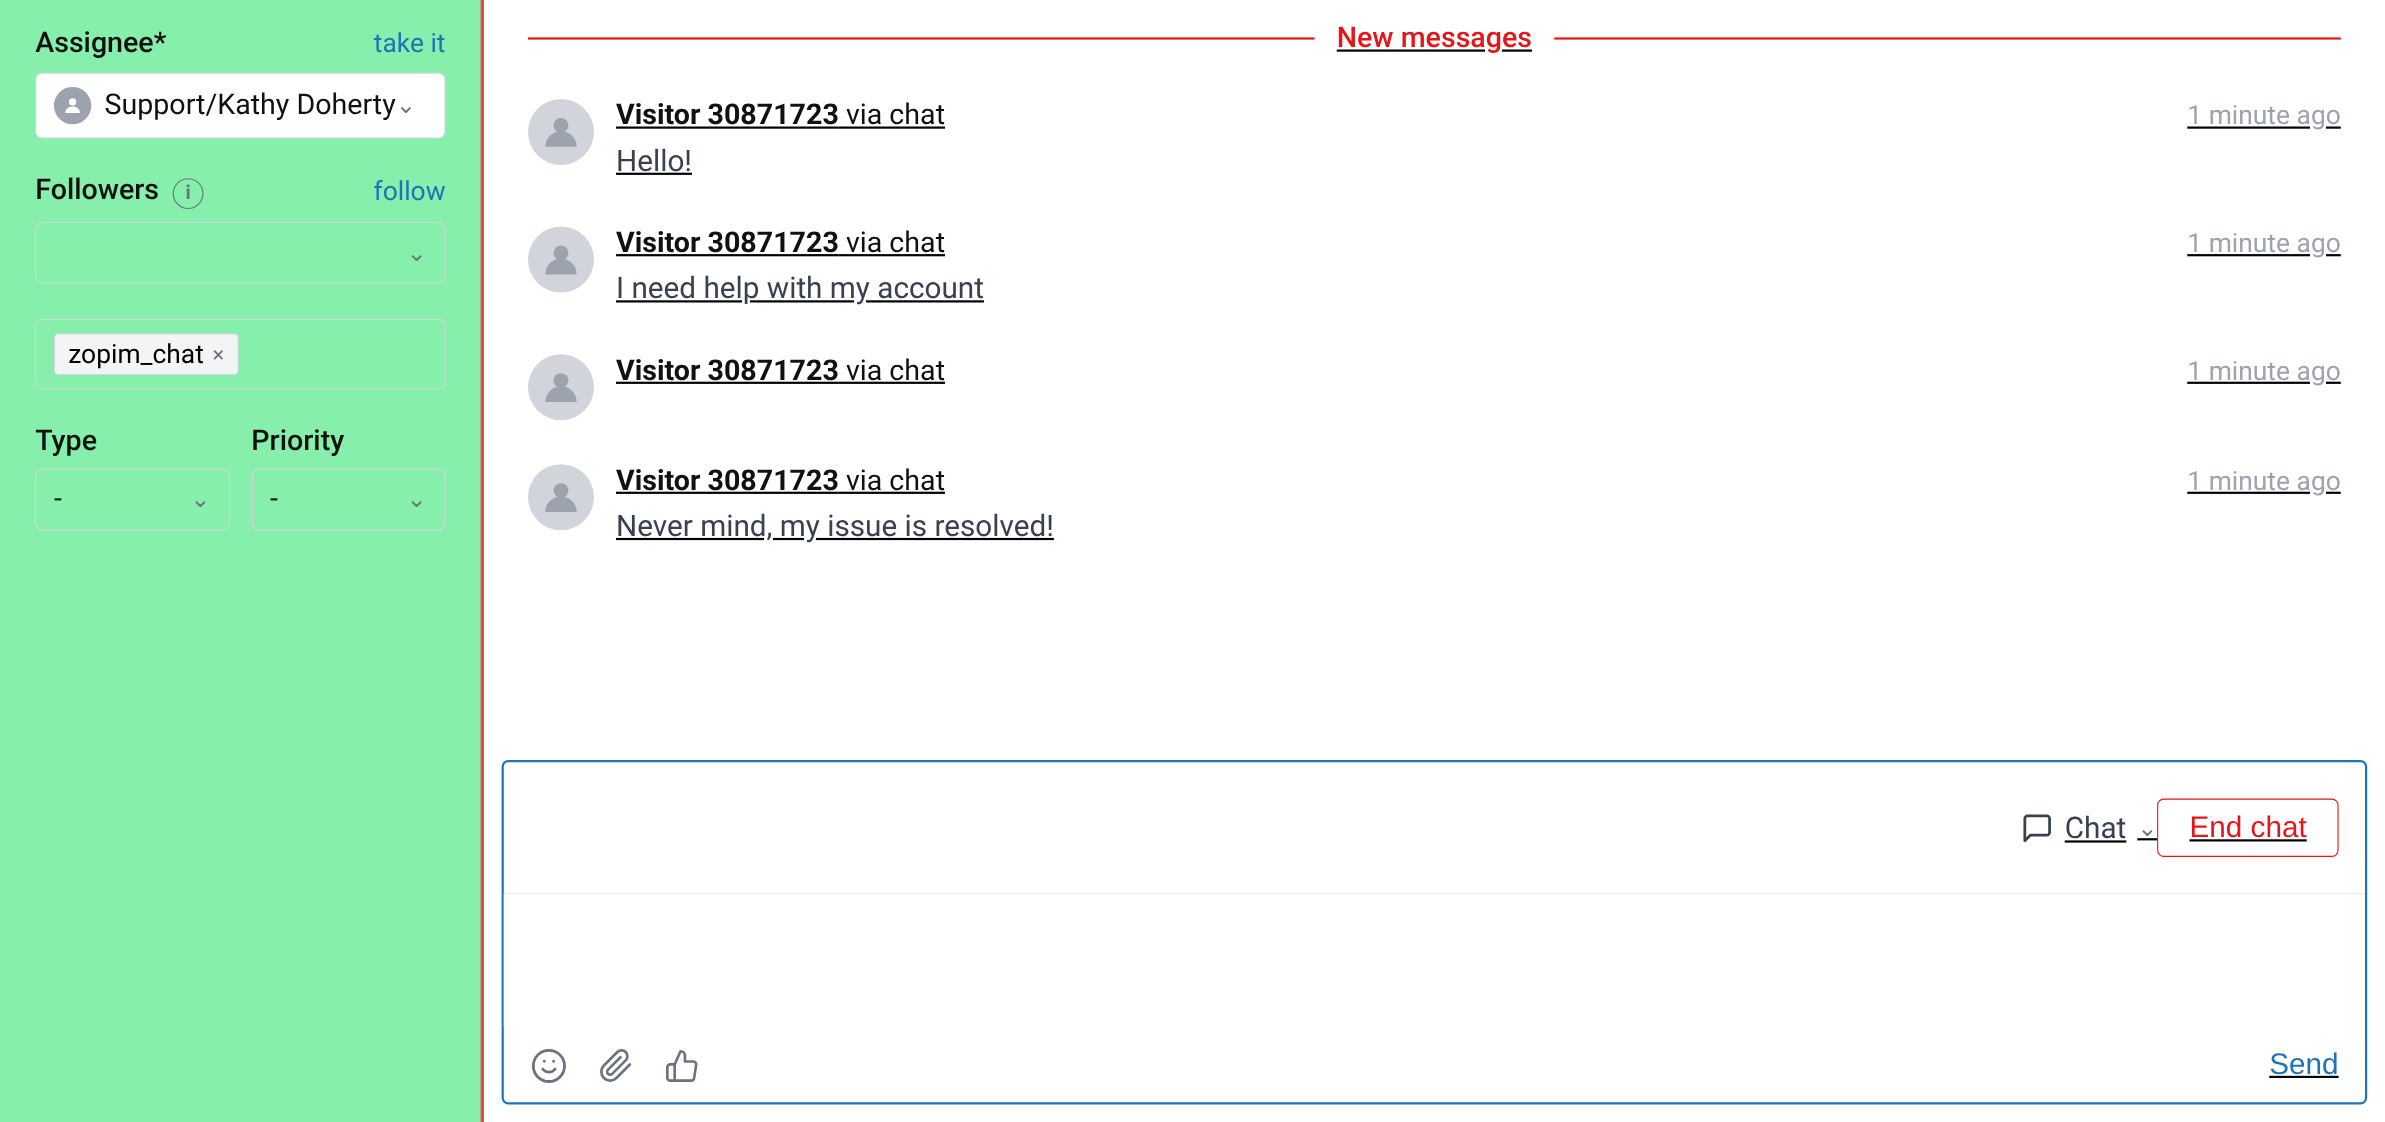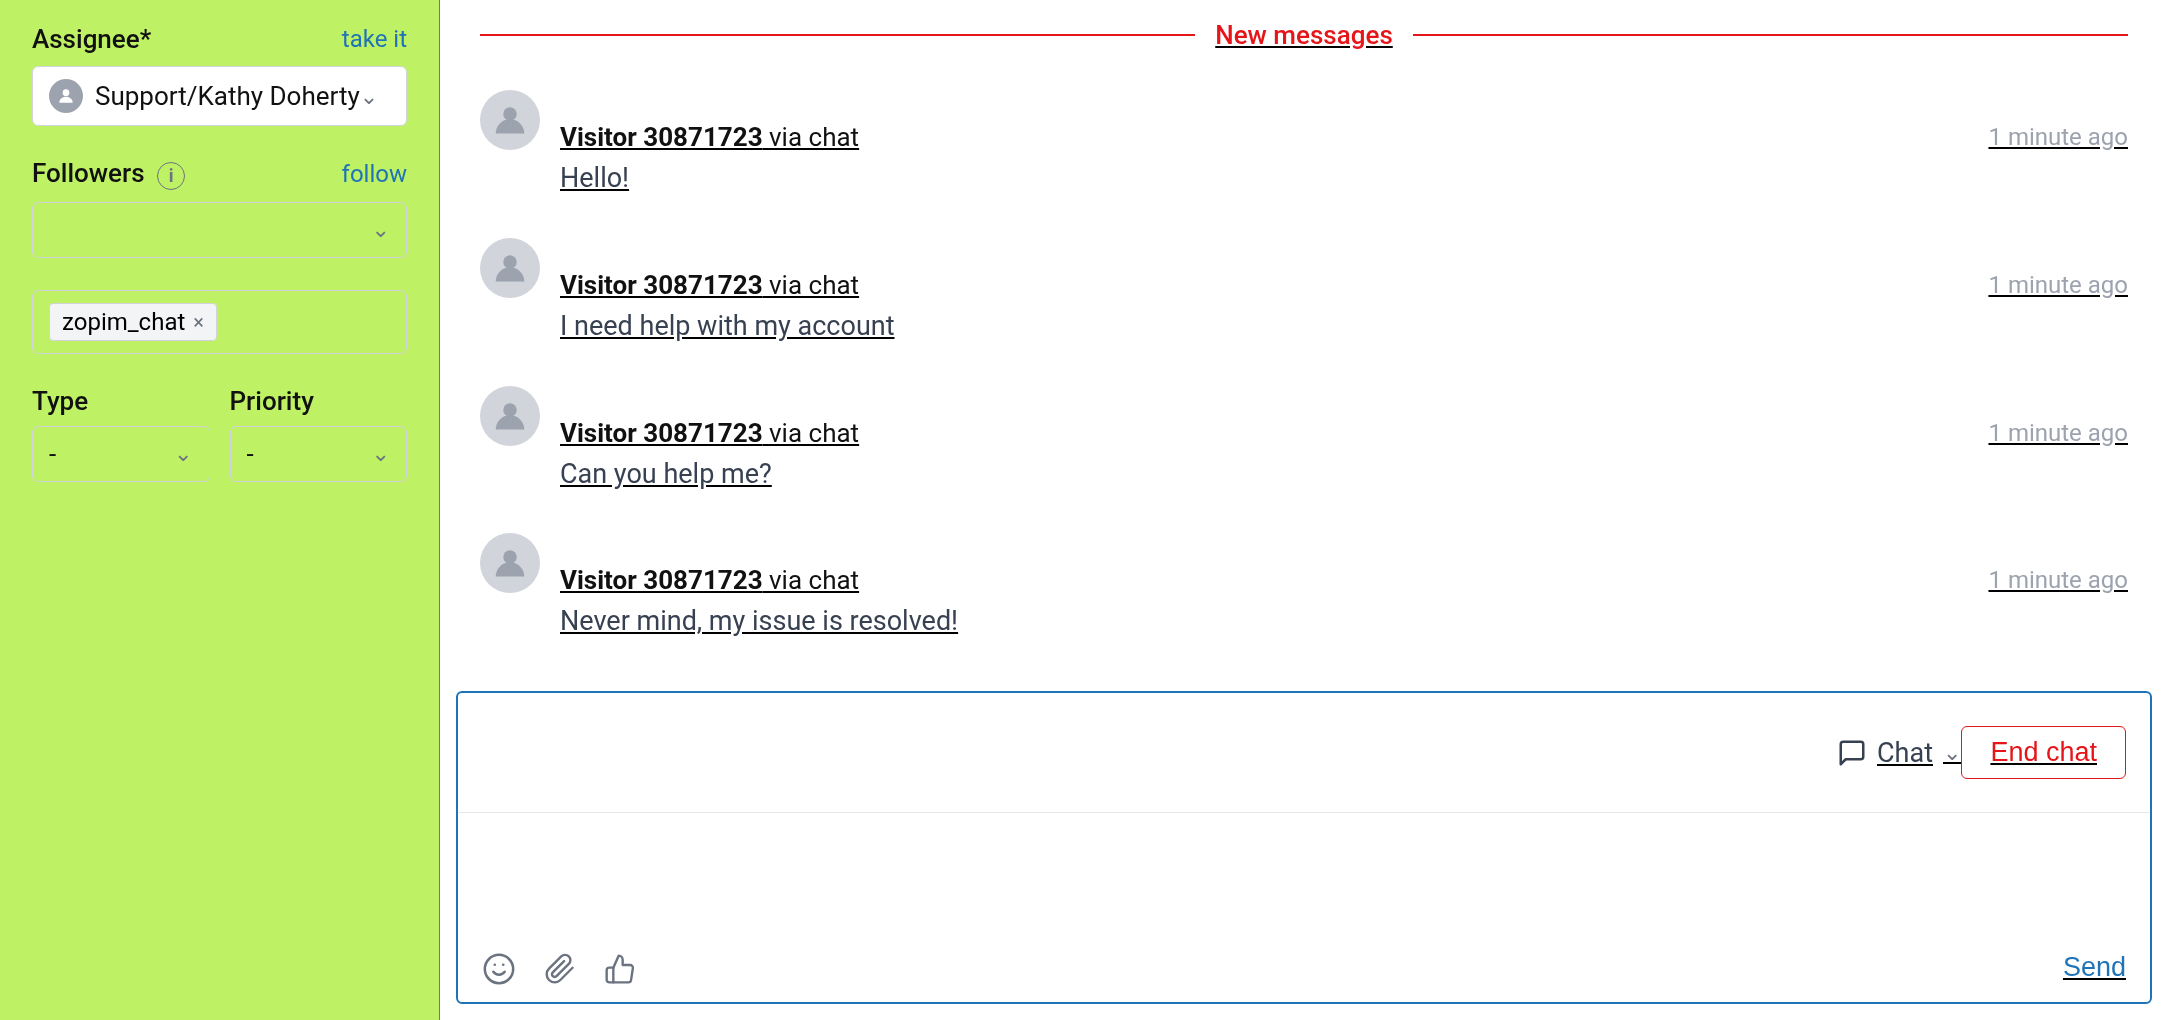--- a/index.html
+++ b/index.html
@@ -10,23 +10,23 @@
       width: 2168px;
       height: 1020px;
       overflow: hidden;
       font-size: 28px;
     }
 
     
     .left-panel {
       width: 440px;
       min-width: 440px;
-      border-right: 1px solid #ef4444;
+      border-right: 3px solid #ef4444;
       padding: 24px 32px;
-      background: #bef264;
+      background: #86efac;
     }
 
     .field-row {
       margin-bottom: 32px;
     }
 
     .field-header {
       display: flex;
       justify-content: space-between;
       align-items: center;
@@ -228,21 +228,20 @@
 
     .msg-content {
       flex: 1;
     }
 
     .msg-header {
       display: flex;
       justify-content: space-between;
       align-items: center;
       margin-bottom: 8px;
-      margin-top: 32px;
     }
 
     .msg-sender {
       font-size: 26px;
       color: #111;
     }
 
     .msg-sender strong {
       font-weight: 700;
     }
@@ -460,21 +459,20 @@
         <svg viewBox="0 0 24 24" fill="#9ca3af">
           <circle cx="12" cy="8" r="4.5"></circle>
           <path d="M3 21c0-5 4-9 9-9s9 4 9 9" stroke="#9ca3af" stroke-width="1" fill="#9ca3af"></path>
         </svg>
       </div>
       <div class="msg-content">
         <div class="msg-header">
           <span class="msg-sender"><strong>Visitor 30871723</strong> via chat</span>
           <span class="msg-time">1 minute ago</span>
         </div>
-        <div class="msg-text">Can you help me?</div>
       </div>
     </div>
       <div class="message-item">
       <div class="msg-avatar">
         <svg viewBox="0 0 24 24" fill="#9ca3af">
           <circle cx="12" cy="8" r="4.5"></circle>
           <path d="M3 21c0-5 4-9 9-9s9 4 9 9" stroke="#9ca3af" stroke-width="1" fill="#9ca3af"></path>
         </svg>
       </div>
       <div class="msg-content">

